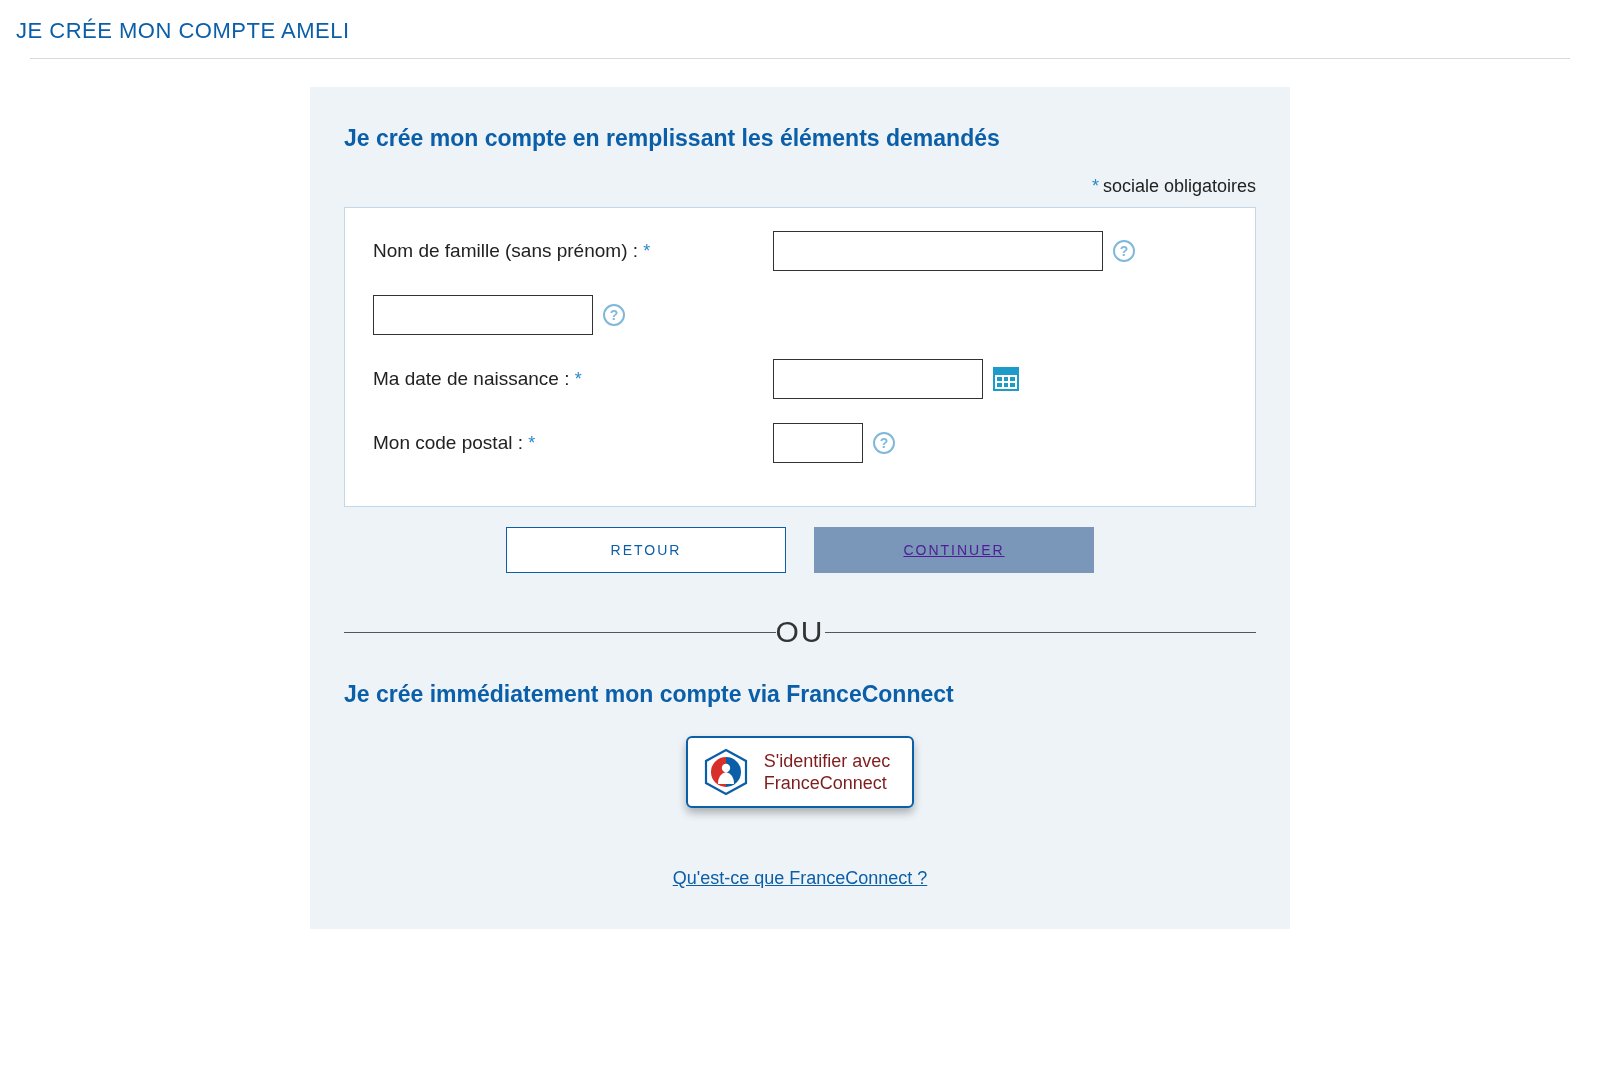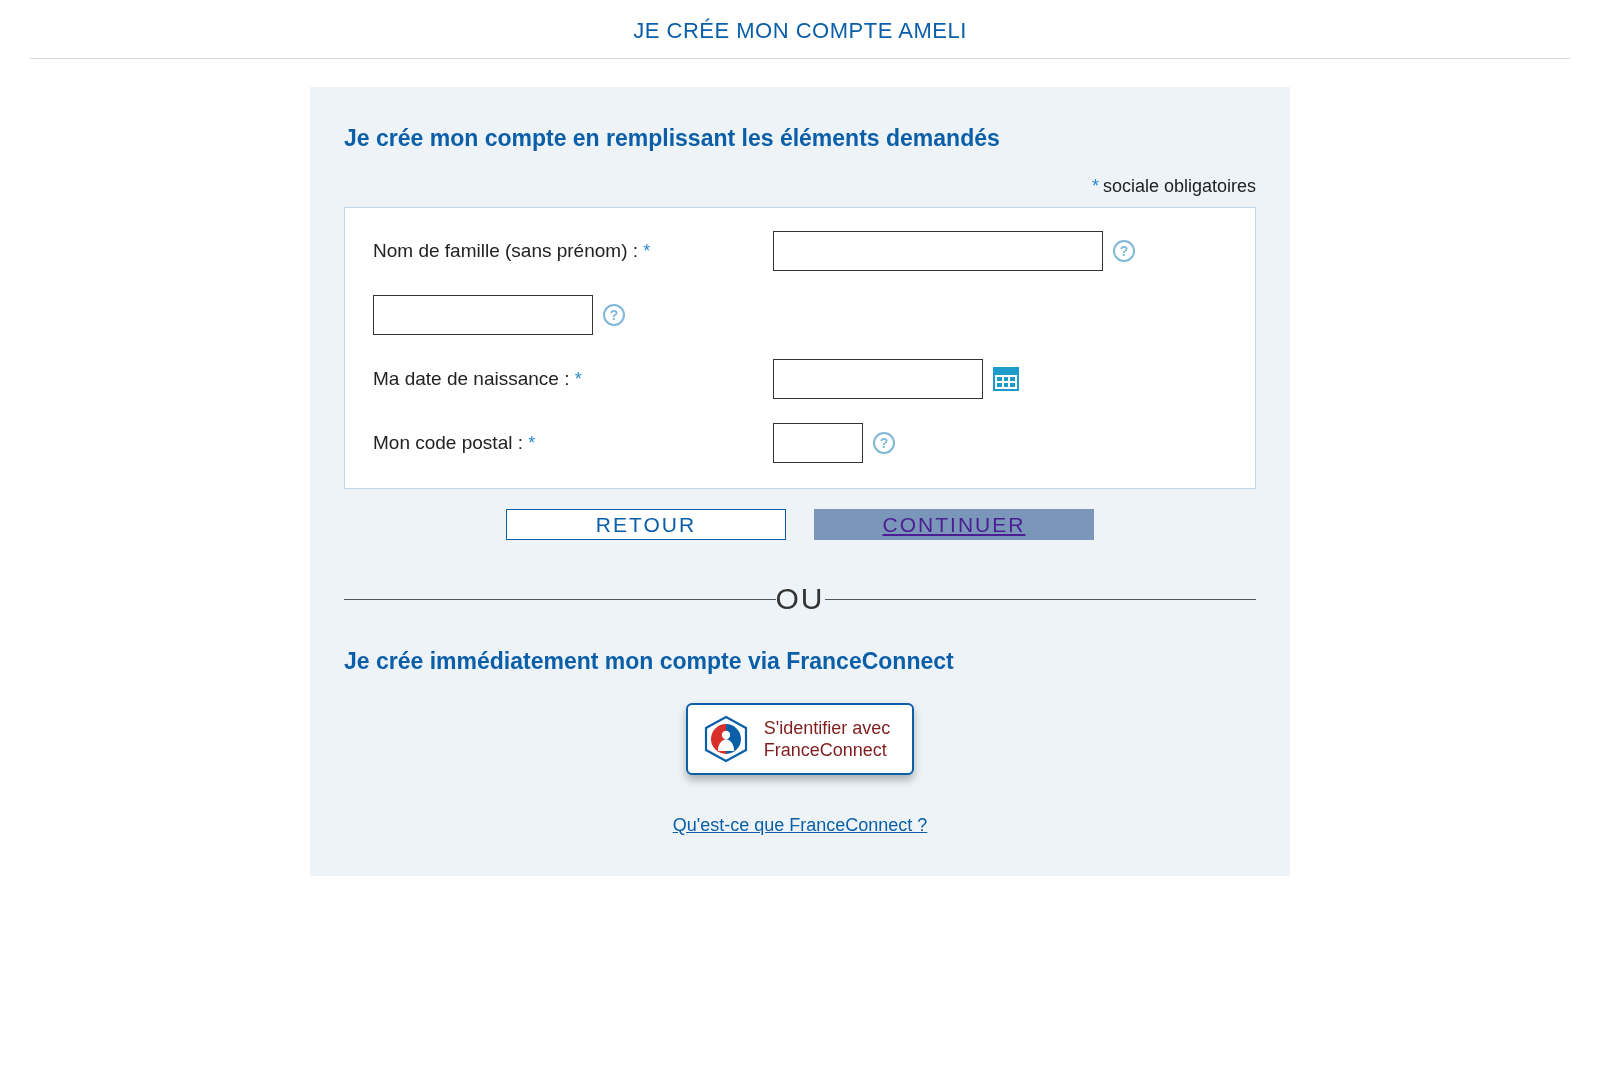--- a/index.html
+++ b/index.html
@@ -2,21 +2,20 @@
 <html><head>
   <meta charset="utf-8">
   <style>
     * { box-sizing: border-box; margin: 0; padding: 0; }
     body {
       font-family: Arial, Helvetica, sans-serif;
       background: #fff;
       color: #222;
     }
     .page-title {
-      text-align: center;
       color: #0b5ea8;
       font-size: 22px;
       font-weight: 400;
       letter-spacing: 0.5px;
       padding: 18px 16px 14px;
     }
     .title-rule {
       height: 1px;
       background: #d9d9d9;
       margin: 0 30px 0 30px;
@@ -36,21 +35,21 @@
     .required-note {
       text-align: right;
       font-size: 18px;
       margin-bottom: 10px;
       color: #222;
     }
     .required-note .ast { color: #2b89c7; margin-right: 4px; }
     .form-box {
       background: #fff;
       border: 1px solid #c3d7e6;
-      padding: 22px 28px 18px 28px;
+      padding: 22px 28px 36px 28px;
     }
     .form-row {
       display: flex;
       align-items: center;
       margin-bottom: 22px;
       min-height: 42px;
     }
     .form-row:last-child { margin-bottom: 6px; }
     .form-label {
       flex: 0 0 400px;
@@ -102,22 +101,22 @@
     }
     .cal-dot { background: #1e9cc9; }
     .btn-row {
       display: flex;
       justify-content: center;
       gap: 28px;
       margin-top: 20px;
     }
     .btn {
       width: 280px;
-      height: 31px;
-      font-size: 21px;
+      height: 46px;
+      font-size: 14px;
       letter-spacing: 2px;
       cursor: pointer;
       display: flex; align-items: center; justify-content: center;
     }
     .btn-outline {
       background: #fff;
       border: 1px solid #0b5ea8;
       color: #0b5ea8;
     }
     .btn-primary {
@@ -155,21 +154,21 @@
       width: 48px; height: 48px;
       position: relative;
     }
     .fc-text {
       text-align: left;
       color: #7f1d1d;
       font-size: 18px;
       line-height: 1.25;
     }
     .fc-link {
-      margin-top: 40px;
+      margin-top: 60px;
       color: #0b5ea8;
       font-size: 18px;
       text-decoration: underline;
       cursor: pointer;
     }
   </style>
 </head>
 <body>
 
 <div class="page-title">JE CRÉE MON COMPTE AMELI</div>

